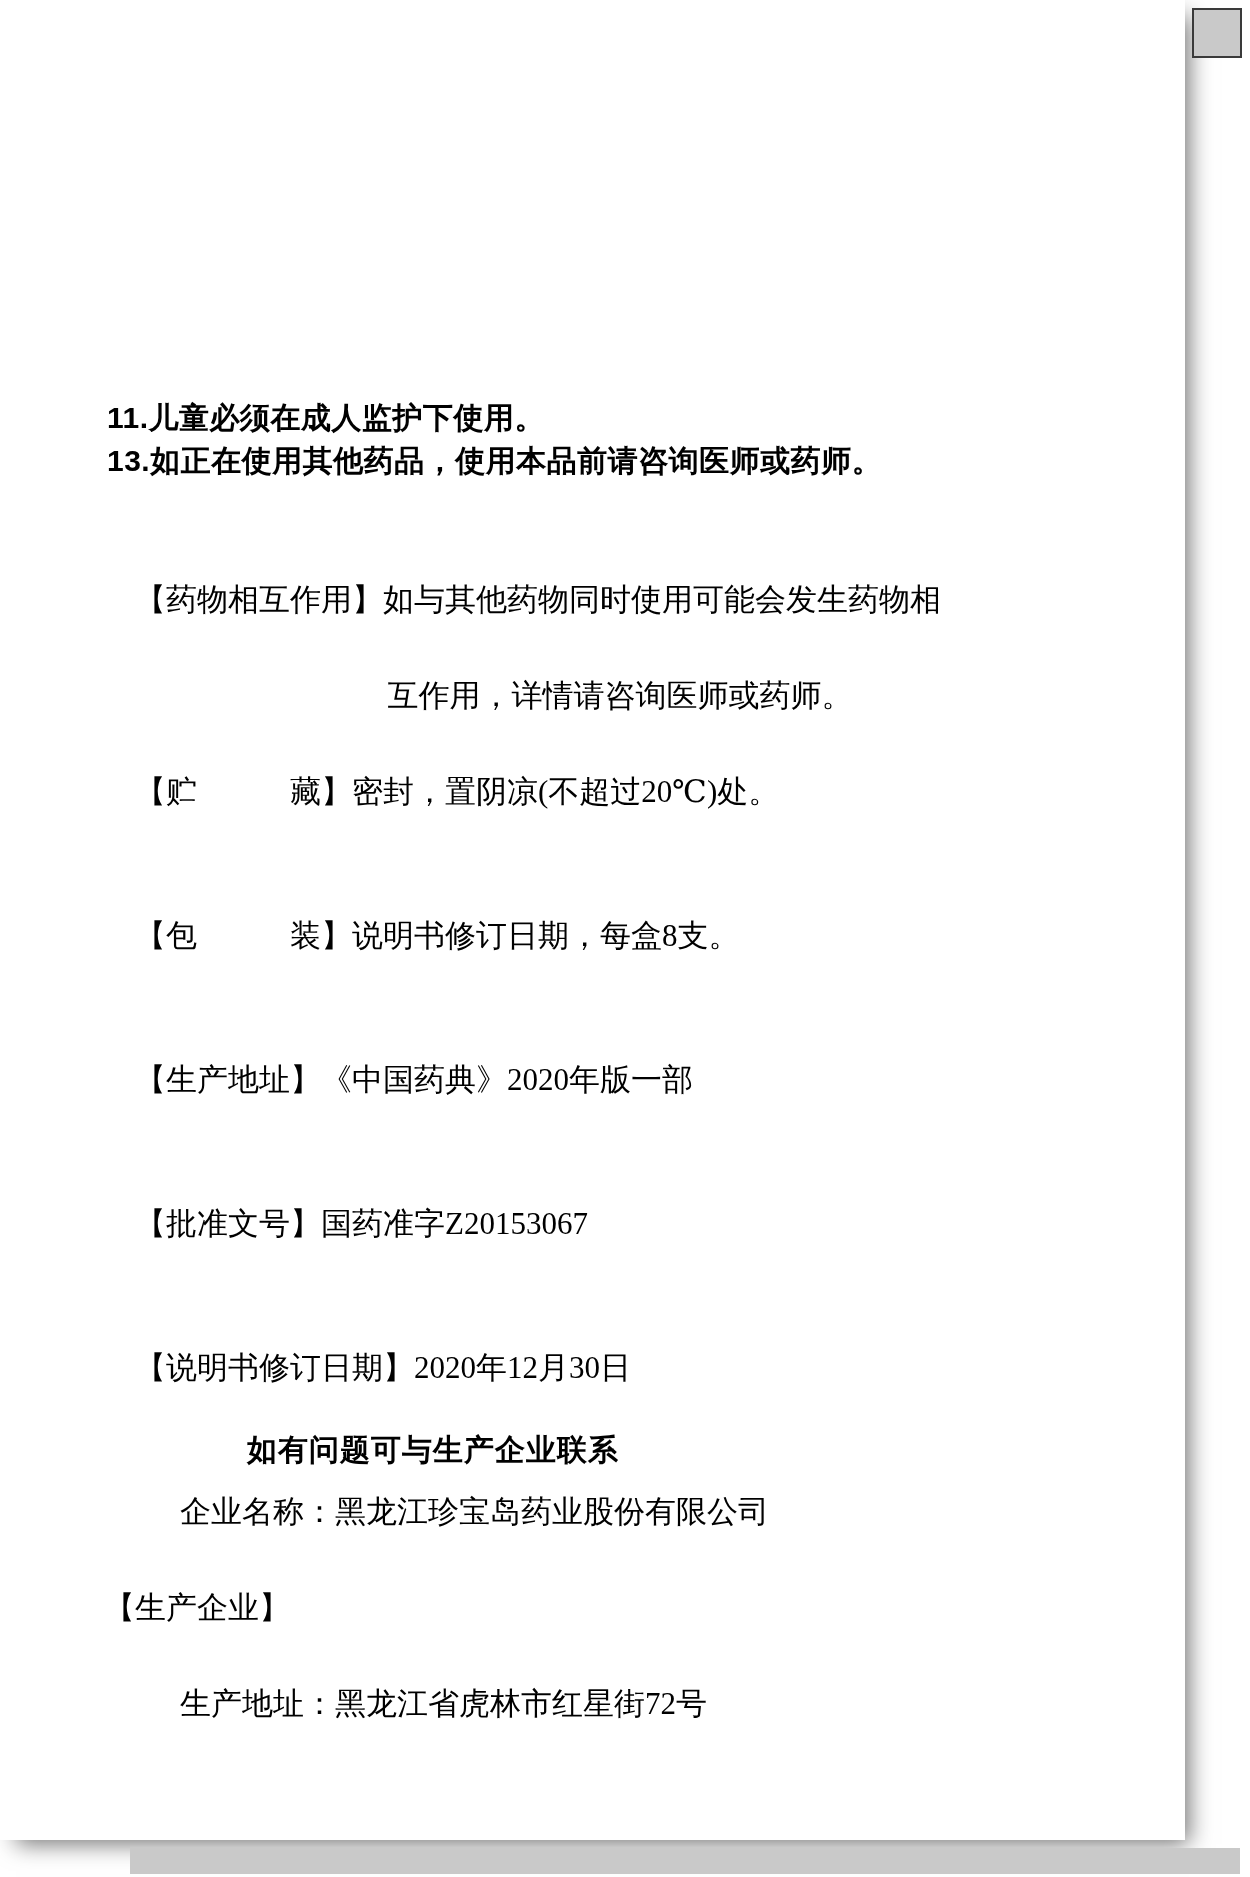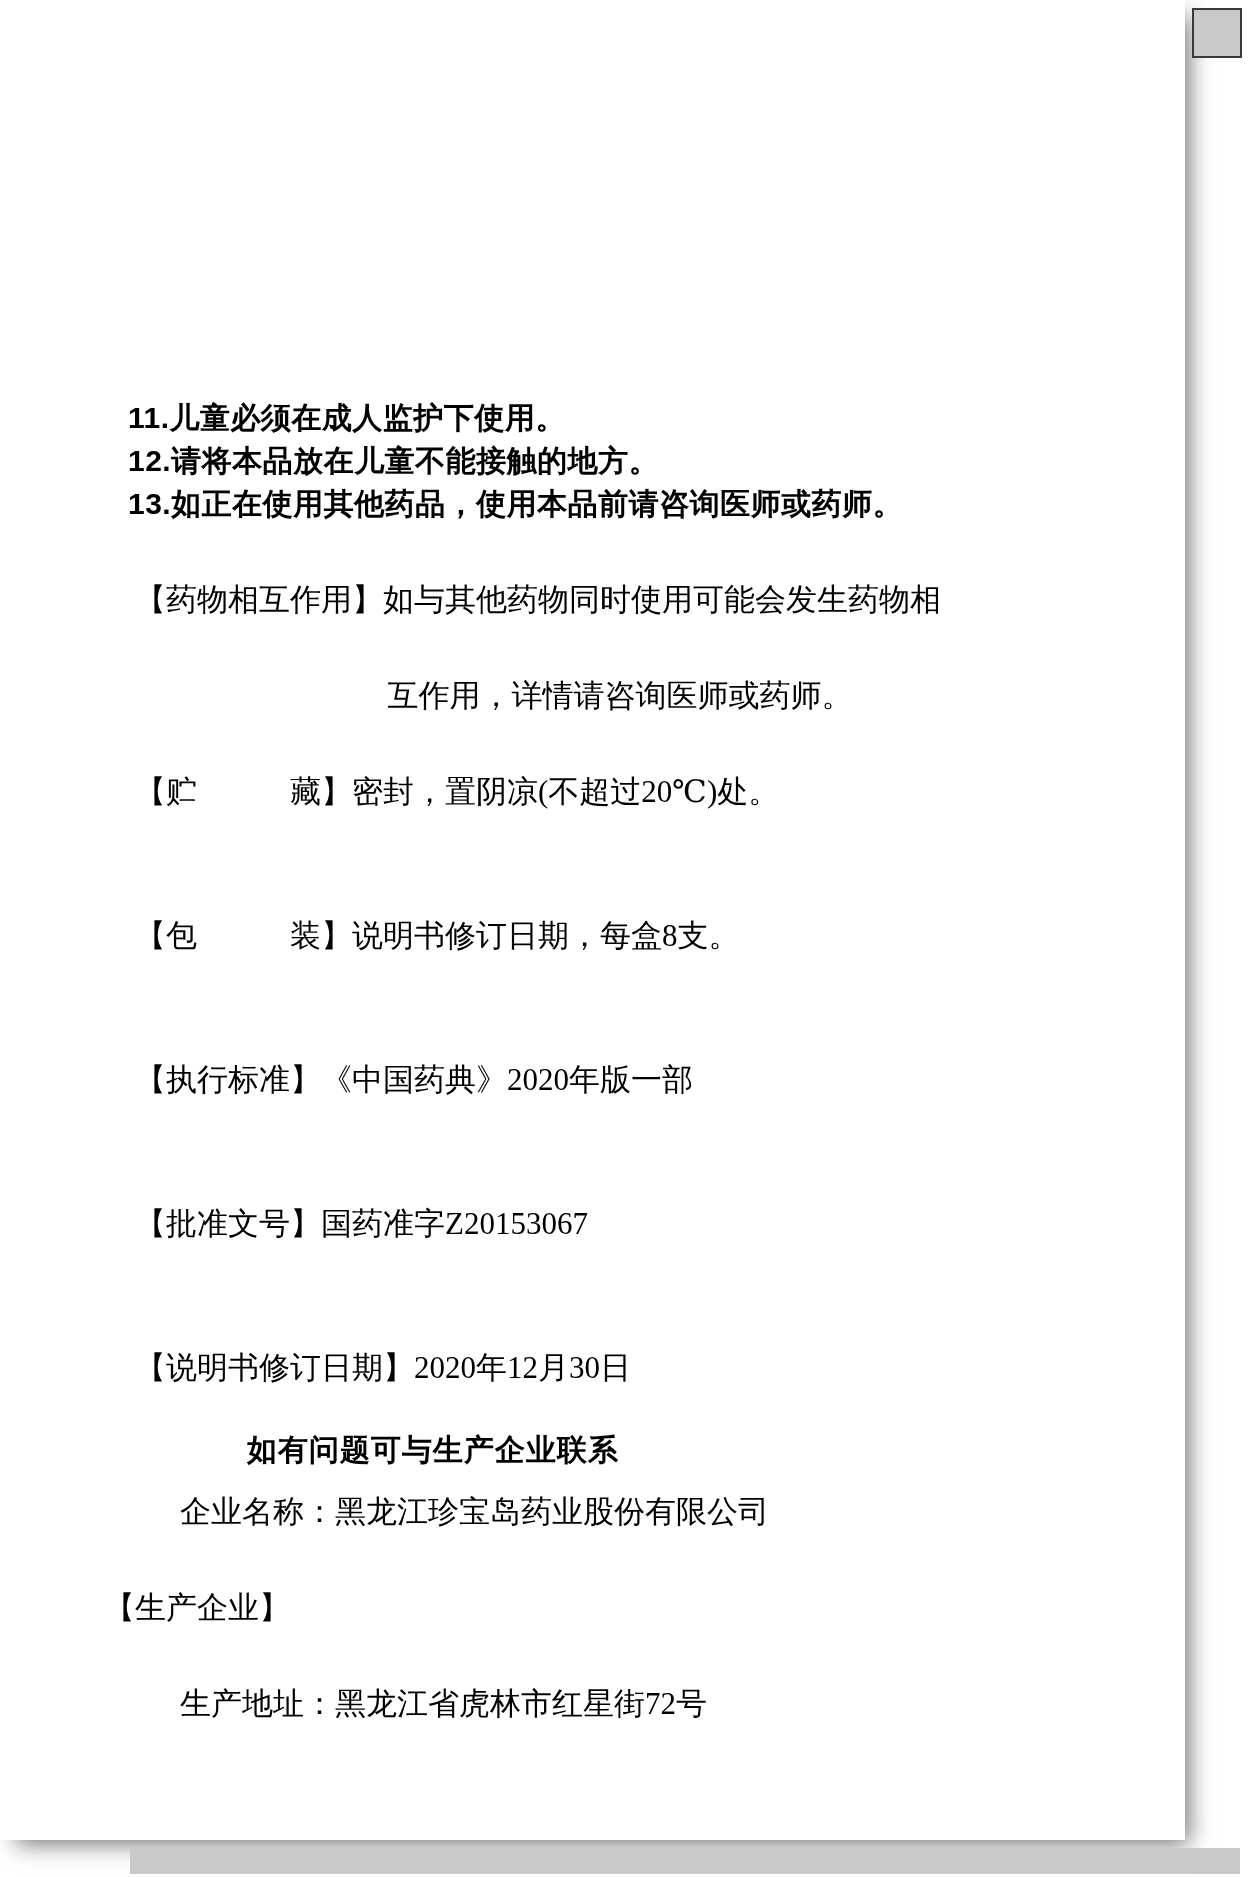--- a/index.html
+++ b/index.html
@@ -41,21 +41,21 @@
     position: absolute;
     left: 130px;
     top: 1848px;
     width: 1110px;
     height: 26px;
     background: #c9c9c9;
   }
 
   .bold-list {
     position: absolute;
-    left: 128px;
+    left: 107px;
     top: 396px;
     width: 1010px;
   }
   .bold-line {
     font-family: "Liberation Sans", "DejaVu Sans", sans-serif;
     font-weight: bold;
     font-size: 30px;
     line-height: 43px;
     letter-spacing: 0.5px;
     white-space: nowrap;
@@ -92,42 +92,41 @@
 </style>
 </head>
 <body>
 
 <div class="page-sheet"></div>
 <div class="corner-mark"></div>
 <div class="bottom-bar"></div>
 
 <div class="bold-list">
   <div class="bold-line">11.儿童必须在成人监护下使用。</div>
-  <div class="bold-line">12.请将本品放在儿童不能接触的地方。</div>
   <div class="bold-line">13.如正在使用其他药品，使用本品前请咨询医师或药师。</div>
 </div>
 
 <div class="body-block">
 
   <div class="p">
     <span>【药物相互作用】</span><span>如与其他药物同时使用可能会发生药物相</span>
   </div>
   <div class="p p-hang">互作用，详情请咨询医师或药师。</div>
 
   <div class="p">
     <span>【贮　　　藏】</span><span>密封，置阴凉(不超过20℃)处。</span>
   </div>
 
   <div class="p">
     <span>【包　　　装】</span><span>说明书修订日期，每盒8支。</span>
   </div>
 
 
   <div class="p">
-    <span>【执行标准】</span><span>《中国药典》2020年版一部</span>
+    <span>【生产地址】</span><span>《中国药典》2020年版一部</span>
   </div>
 
   <div class="p">
     <span>【批准文号】</span><span>国药准字Z20153067</span>
   </div>
 
   <div class="p">
     <span>【说明书修订日期】</span><span>2020年12月30日</span>
   </div>
 

